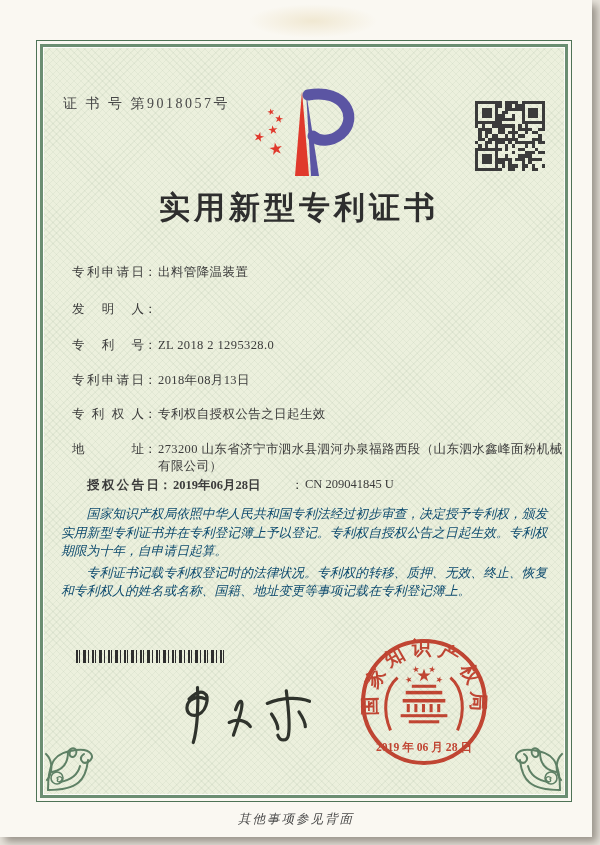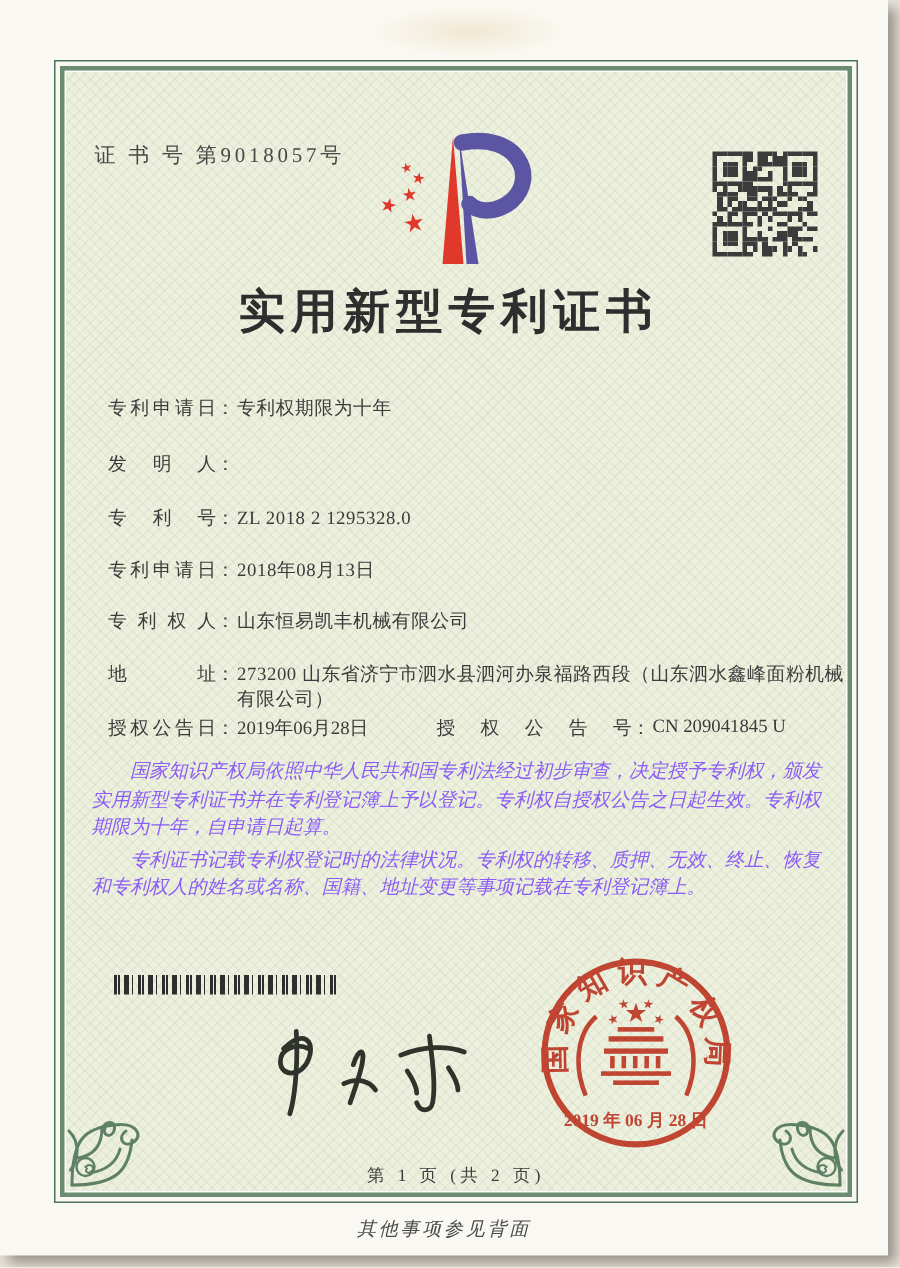--- a/index.html
+++ b/index.html
@@ -32,26 +32,26 @@
   .title{position:absolute;left:0;right:10px;top:146px;margin:0;text-align:center;
          font-size:31px;font-weight:bold;letter-spacing:4px;color:#2e2e2e;}
   
   .frow{position:absolute;left:35px;width:494px;display:flex;
         font-size:12.5px;color:#3b3b3b;line-height:1.35;}
   .flabel{flex:none;width:72px;text-align:justify;text-align-last:justify;}
   .fcolon{flex:none;width:14px;}
   .fvalue{flex:1;letter-spacing:.4px;}
   .grant{position:absolute;left:35px;top:436px;width:500px;height:20px;
          font-size:12.5px;color:#3b3b3b;}
-  .gpair1{position:absolute;left:0;display:flex;}
+  .gpair1{position:absolute;left:15px;display:flex;font-weight:bold;}
   .gpair2{position:absolute;left:219px;display:flex;}
   .gpair2 .flabel{width:130px;}
   
   .paras{position:absolute;left:24px;top:464px;width:487px;font-size:12.8px;
-         line-height:1.45;font-style:italic;color:#8b5cf6;}
+         line-height:1.45;font-style:italic;color:#0c4a6e;}
   .paras p{margin:0;text-indent:2em;}
   .paras p + p{margin-top:3px;}
   
   .barcode{position:absolute;left:39px;top:609px;width:150px;height:13px;
     background:repeating-linear-gradient(90deg,
       #2e2e2e 0 2px,transparent 2px 3px,#2e2e2e 3px 4px,transparent 4px 7px,
       #2e2e2e 7px 10px,transparent 10px 12px,#2e2e2e 12px 13px,transparent 13px 16px);}
   .director{position:absolute;left:41px;top:650px;font-size:14.5px;color:#333;
             letter-spacing:2px;line-height:1.95;font-family:"Liberation Sans","DejaVu Sans",sans-serif;}
   .signature{position:absolute;left:133px;top:640px;width:148px;height:66px;}
@@ -553,55 +553,54 @@
           <div style="background: rgb(59, 59, 59);"></div>
           <div></div>
           <div></div>
         </div>
 
       <h1 class="title">实用新型专利证书</h1>
 
       <div class="frow" style="top:223px">
         <span class="flabel">专利申请日</span>
           <span class="fcolon">：</span>
-          <span class="fvalue">专利权期限为十年</span>
+          <span class="fvalue">出料管降温装置</span>
       </div>
       <div class="frow" style="top:260px">
         <span class="flabel">发明人</span>
           <span class="fcolon">：</span>
       </div>
       <div class="frow" style="top:296px">
         <span class="flabel">专利号</span>
           <span class="fcolon">：</span>
           <span class="fvalue">ZL 2018 2 1295328.0</span>
       </div>
       <div class="frow" style="top:331px">
         <span class="flabel">专利申请日</span>
           <span class="fcolon">：</span>
           <span class="fvalue">2018年08月13日</span>
       </div>
       <div class="frow" style="top:365px">
         <span class="flabel">专利权人</span>
           <span class="fcolon">：</span>
-          <span class="fvalue">山东恒易凯丰机械有限公司</span>
+          <span class="fvalue">专利权自授权公告之日起生效</span>
       </div>
       <div class="frow" style="top:400px">
         <span class="flabel">地址</span>
           <span class="fcolon">：</span>
           <span class="fvalue">273200 山东省济宁市泗水县泗河办泉福路西段（山东泗水鑫峰面粉机械有限公司）</span>
       </div>
 
       <div class="grant">
         <span class="gpair1">
           <span class="flabel">授权公告日</span>
             <span class="fcolon">：</span>
             <span>2019年06月28日</span>
         </span>
         <span class="gpair2">
-          <span class="flabel">授权公告号</span>
             <span class="fcolon">：</span>
             <span>CN 209041845 U</span>
         </span>
       </div>
 
       <div class="paras">
         <p>国家知识产权局依照中华人民共和国专利法经过初步审查，决定授予专利权，颁发实用新型专利证书并在专利登记簿上予以登记。专利权自授权公告之日起生效。专利权期限为十年，自申请日起算。</p>
         <p>专利证书记载专利权登记时的法律状况。专利权的转移、质押、无效、终止、恢复和专利权人的姓名或名称、国籍、地址变更等事项记载在专利登记簿上。</p>
       </div>
 
@@ -640,18 +639,17 @@
             <rect x="70.5" y="67" width="3" height="8"></rect>
           <rect x="78" y="67" width="3" height="8"></rect>
           <rect x="42" y="77" width="46" height="3"></rect>
           <rect x="50" y="83" width="30" height="3"></rect>
           <path d="M32,93 C24,74 26,52 39,41" fill="none" stroke="#cf3a2a" stroke-width="3"></path>
           <path d="M98,93 C106,74 104,52 91,41" fill="none" stroke="#cf3a2a" stroke-width="3"></path>
         </g>
         <text x="65" y="113" text-anchor="middle" font-size="11.5" font-weight="bold" fill="#cf3a2a">2019 年 06 月 28 日</text>
       </svg>
 
-      <div class="page-footer">第 1 页 (共 2 页)</div>
     </div>
 
     <div class="back-note">其他事项参见背面</div>
   </div>
 </div>
 
 </body></html>

